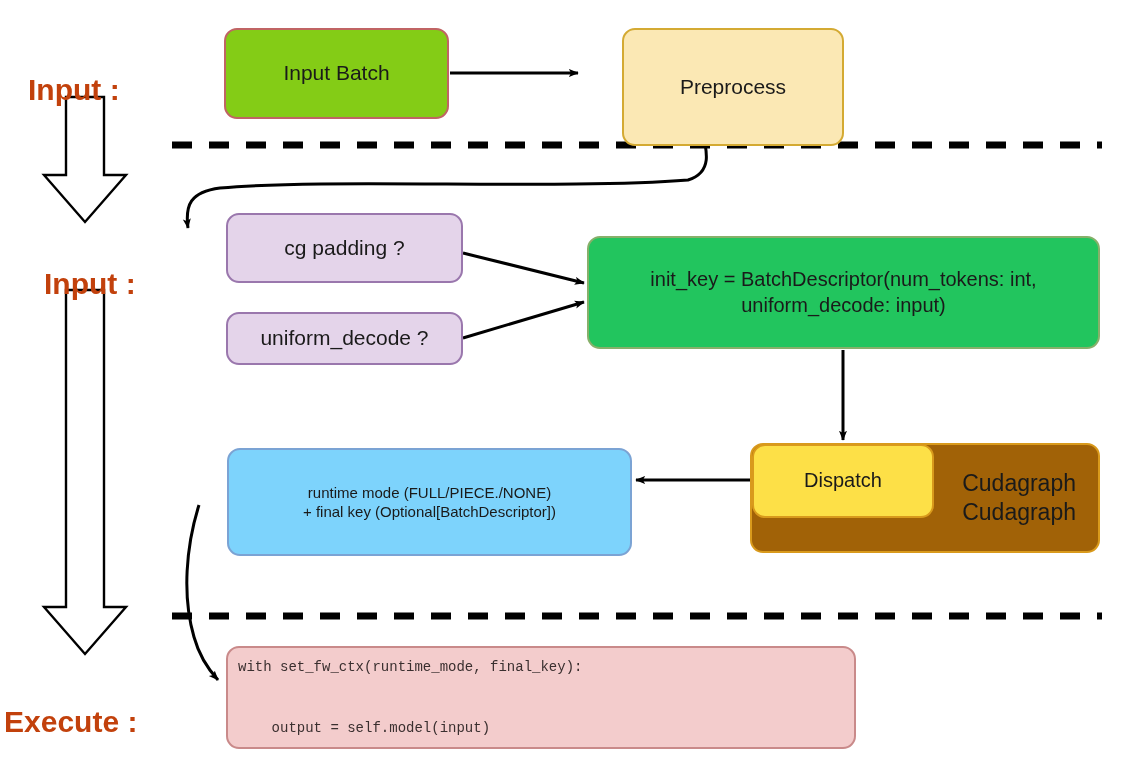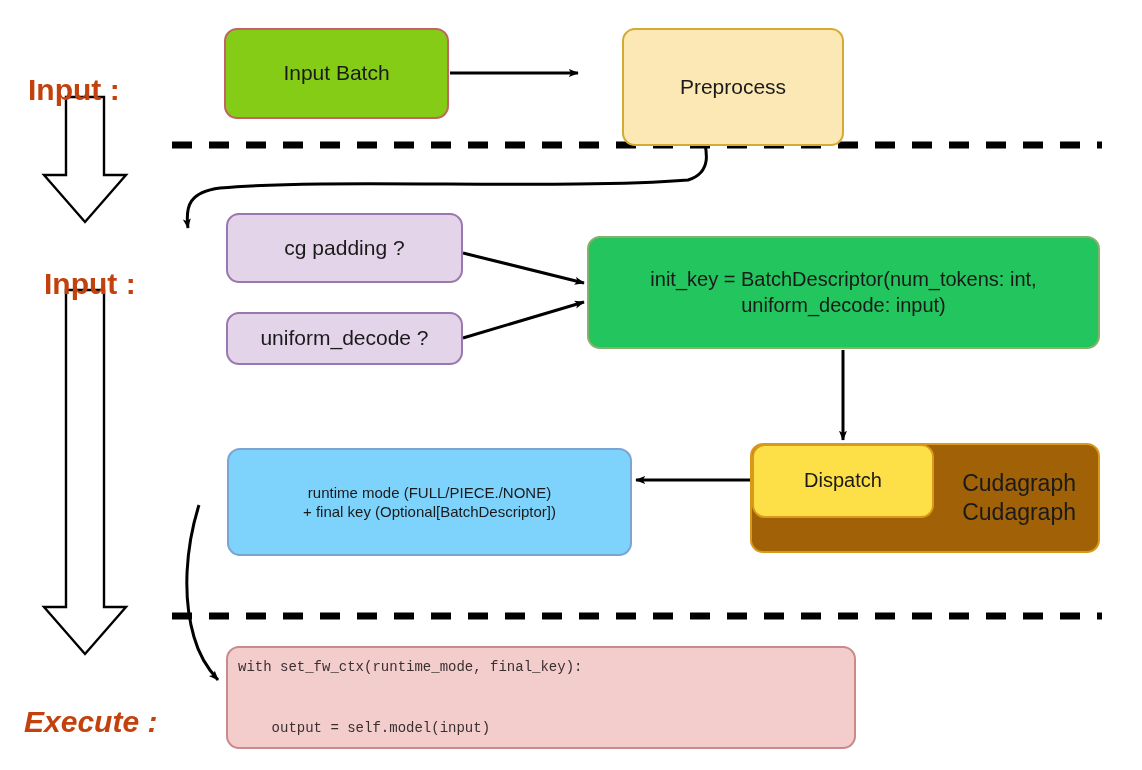--- a/index.html
+++ b/index.html
@@ -131,21 +131,21 @@
 
     <line x1="750" y1="480" x2="636" y2="480" stroke="#000000" stroke-width="3" marker-end="url(#ah)"></line>
 
     <path d="M199,505 C186,546 182,596 194,637 C199,655 207,668 218,680" fill="none" stroke="#000000" stroke-width="3" marker-end="url(#ah)"></path>
   </svg>
 
   <div class="stage-label" style="left:28px; top:41px;">Input :</div>
 
   <div class="stage-label" style="left:44px; top:235px;">Input :</div>
 
-  <div class="stage-label" style="left:24px; top:673px;font-style:italic;">Execute :</div>
+  <div class="stage-label" style="left:4px; top:673px;">Execute :</div>
 
   <div class="node node-input-batch" style="left:224px; top:28px; width:225px; height:91px;">Input Batch</div>
 
   <div class="node node-preprocess" style="left:622px; top:28px; width:222px; height:118px;">Preprocess</div>
 
   <div class="node node-purple" style="left:226px; top:213px; width:237px; height:70px;">cg padding ?</div>
 
   <div class="node node-purple" style="left:226px; top:312px; width:237px; height:53px;">uniform_decode ?</div>
 
   <div class="node node-green" style="left:587px; top:236px; width:513px; height:113px;">

